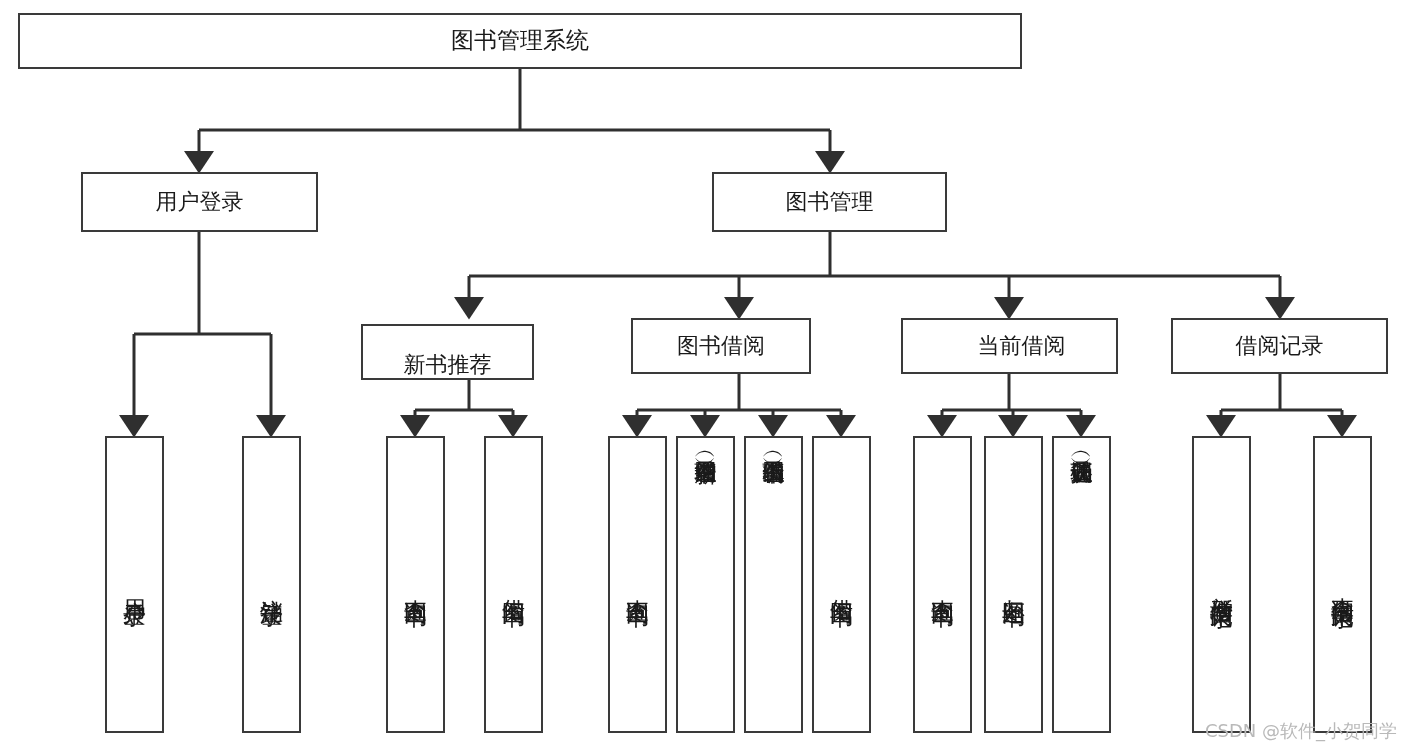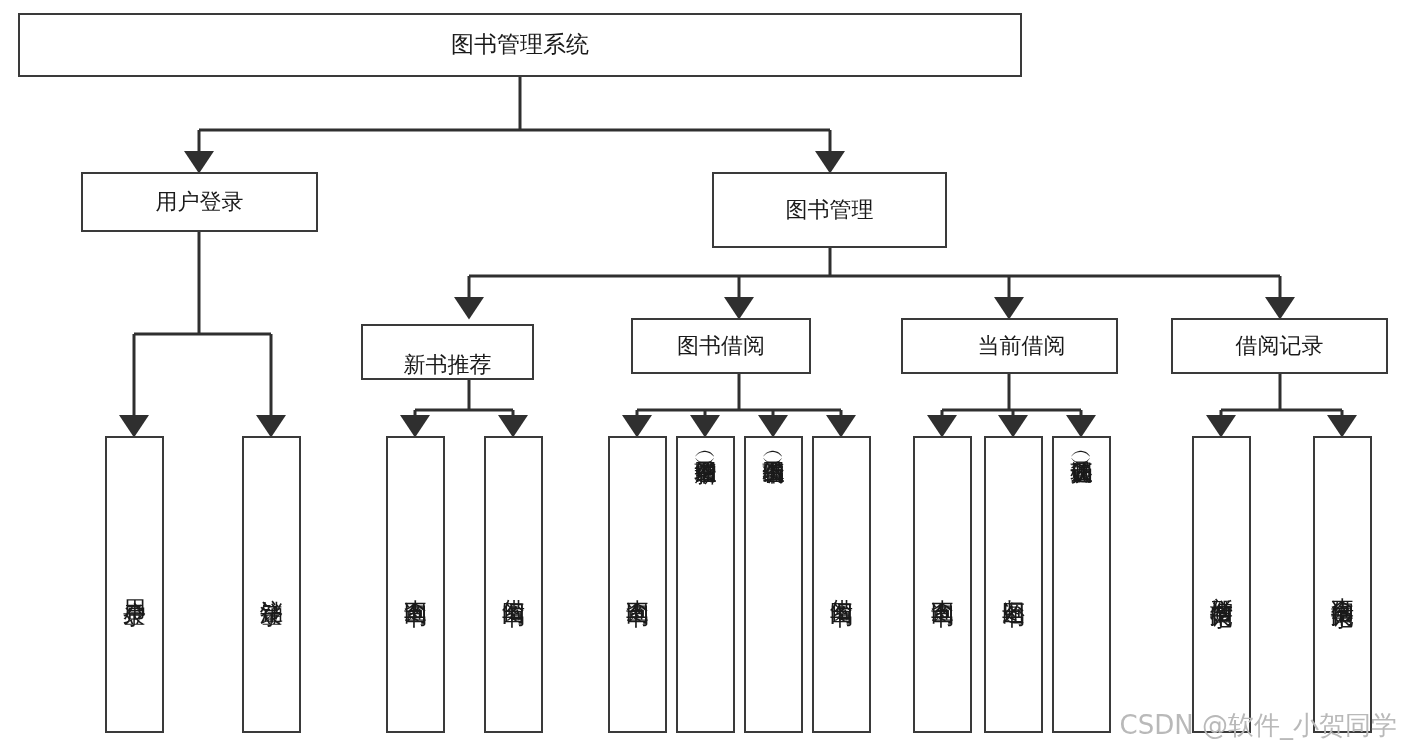--- a/index.html
+++ b/index.html
@@ -64,21 +64,21 @@
     max-height: 100%;
   }
   .node.vert.tall-text .node-label {
     font-size: 22px;
     letter-spacing: 0px;
   }
   .watermark {
     position: absolute;
     right: 8px;
     bottom: 4px;
-    font-size: 26px;
+    font-size: 18px;
     color: #b9b9b9;
     z-index: 5;
     white-space: nowrap;
     font-family: "DejaVu Sans", "Liberation Sans", sans-serif;
   }
 </style>
 </head>
 <body>
 
 <div id="diagram-root">
@@ -129,28 +129,28 @@
       <path d="M1013,410 L1013,424" marker-end="url(#arrow)"></path>
       <path d="M1081,410 L1081,424" marker-end="url(#arrow)"></path>
 
       <path d="M1280,374 L1280,410"></path>
       <path d="M1221,410 L1342,410"></path>
       <path d="M1221,410 L1221,424" marker-end="url(#arrow)"></path>
       <path d="M1342,410 L1342,424" marker-end="url(#arrow)"></path>
     </g>
   </svg>
 
-  <div class="node horiz" id="node-root" style="left:18px; top:13px; width:1004px; height:64px;font-family:Liberation Serif, serif;">
+  <div class="node horiz" id="node-root" style="left:18px; top:13px; width:1004px; height:56px;font-family:Liberation Serif, serif;">
     <span class="node-label">图书管理系统</span>
   </div>
 
   <div class="node horiz" style="left:81px; top:172px; width:237px; height:60px;">
     <span class="node-label">用户登录</span>
   </div>
-  <div class="node horiz" style="left:712px; top:172px; width:235px; height:76px;">
+  <div class="node horiz" style="left:712px; top:172px; width:235px; height:60px;">
     <span class="node-label">图书管理</span>
   </div>
 
   <div class="node horiz" style="left:361px; top:324px; width:173px; height:56px;align-items:flex-end;">
     <span class="node-label">新书推荐</span>
   </div>
   <div class="node horiz" style="left:631px; top:318px; width:180px; height:56px;">
     <span class="node-label">图书借阅</span>
   </div>
   <div class="node horiz" style="left:901px; top:318px; width:217px; height:56px;padding-left:24px;">

